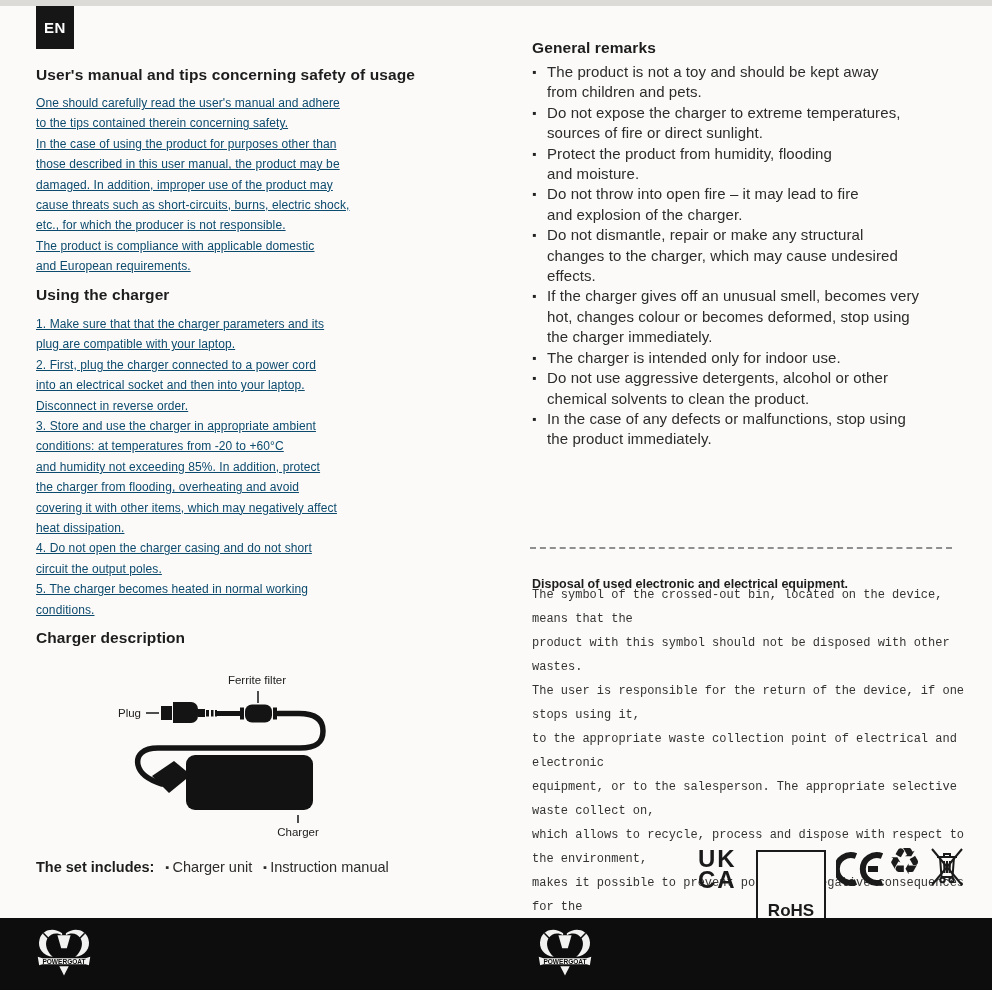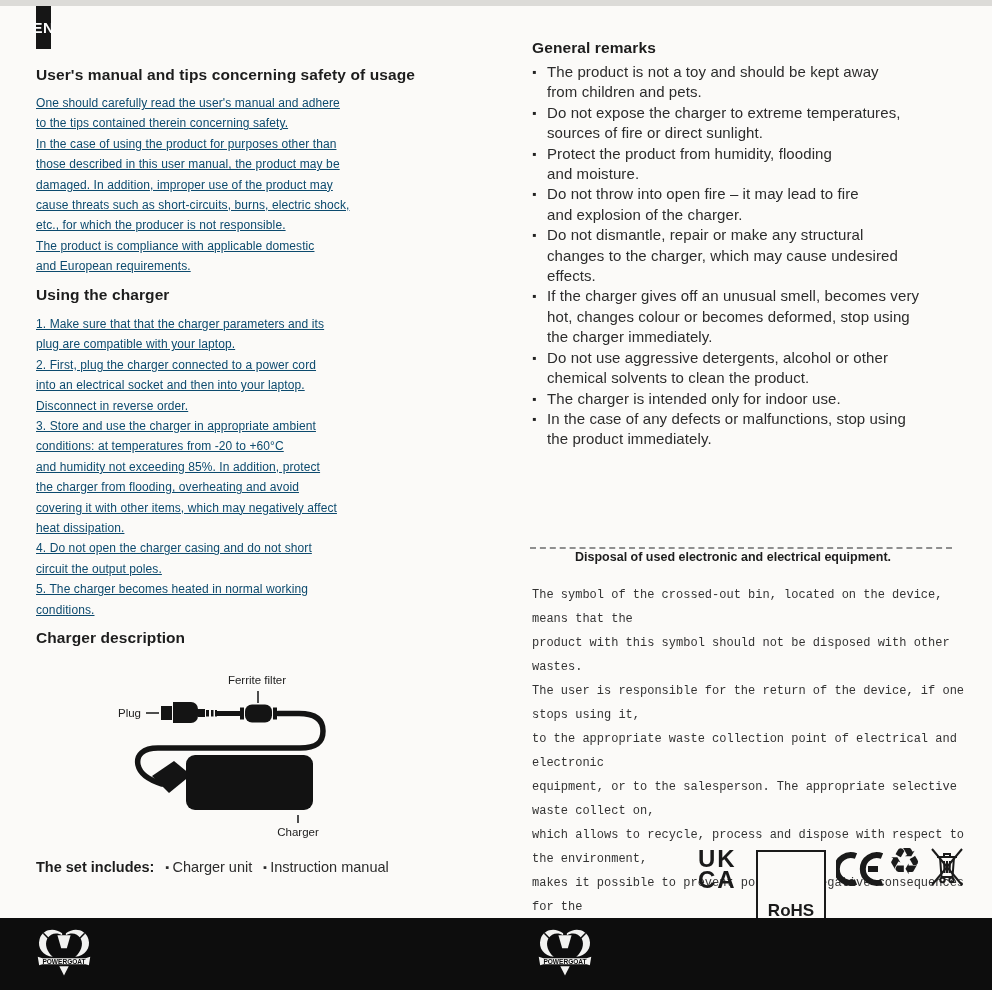--- a/index.html
+++ b/index.html
@@ -3,21 +3,21 @@
 <meta charset="utf-8">
 <style>
   html,body{margin:0;padding:0;background:#e9e8e6;}
   #page{
     position:relative;width:992px;height:990px;margin:0 auto;
     background:#fbfaf8;overflow:hidden;
     font-family:"Liberation Sans", sans-serif;color:#2a2a2a;
   }
   .top-strip{position:absolute;left:0;top:0;width:992px;height:6px;background:#dcdbd8;}
   .lang-badge{
-    position:absolute;left:36px;top:6px;width:15px;height:43px;
+    position:absolute;left:36px;top:6px;width:38px;height:43px;
     background:#161616;color:#fdfdfd;font-weight:bold;font-size:15px;
     display:flex;align-items:center;justify-content:center;letter-spacing:.5px;
   }
   .h1{position:absolute;font-size:15.5px;font-weight:bold;color:#1d1d1d;letter-spacing:.1px;}
   .body-text{
     position:absolute;font-size:12px;line-height:20.4px;color:#0c4a6e;
     white-space:pre-line;letter-spacing:.1px;text-decoration:underline;
   }
   .small-heading{position:absolute;font-size:12.5px;font-weight:bold;color:#1d1d1d;}
   .fine-print{
@@ -145,30 +145,30 @@
     <div class="bullet-item">Protect the product from humidity, flooding
 and moisture.</div>
     <div class="bullet-item">Do not throw into open fire – it may lead to fire
 and explosion of the charger.</div>
     <div class="bullet-item">Do not dismantle, repair or make any structural
 changes to the charger, which may cause undesired
 effects.</div>
     <div class="bullet-item">If the charger gives off an unusual smell, becomes very
 hot, changes colour or becomes deformed, stop using
 the charger immediately.</div>
+    <div class="bullet-item">The charger is intended only for indoor use.</div>
     <div class="bullet-item">Do not use aggressive detergents, alcohol or other
 chemical solvents to clean the product.</div>
-    <div class="bullet-item">The charger is intended only for indoor use.</div>
     <div class="bullet-item">In the case of any defects or malfunctions, stop using
 the product immediately.</div>
   </div>
 
   <div class="dashed-sep"></div>
 
-  <div class="small-heading" style="left:532px;top:550px;margin-left:43px;">Disposal of used electronic and electrical equipment.</div>
+  <div class="small-heading" style="left:532px;top:577px;">Disposal of used electronic and electrical equipment.</div>
 
   <div class="fine-print" style="left:532px;top:583px;">The symbol of the crossed-out bin, located on the device, means that the
 product with this symbol should not be disposed with other wastes.
 The user is responsible for the return of the device, if one stops using it,
 to the appropriate waste collection point of electrical and electronic
 equipment, or to the salesperson. The appropriate selective waste collect on,
 which allows to recycle, process and dispose with respect to the environment,
 makes it possible to prevent potential negative consequences for the
 environment and health as well as to recover the materials, which the product
 was made of. The improper disposal of the product by the user is bad for the

